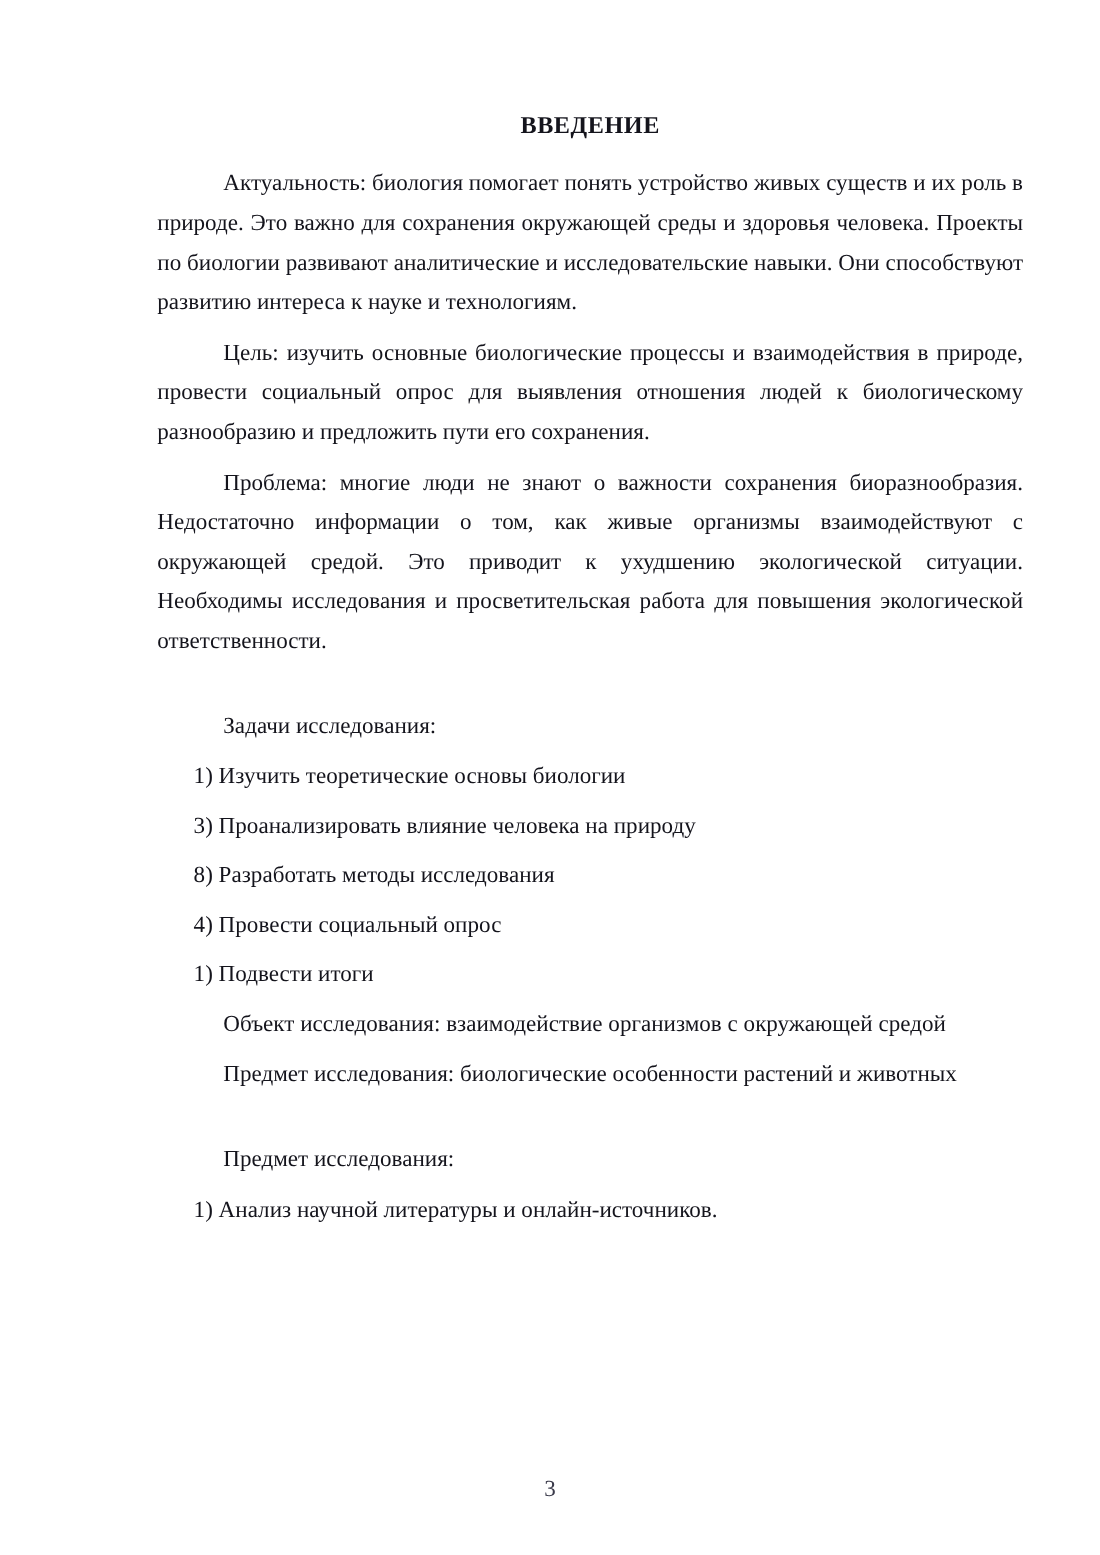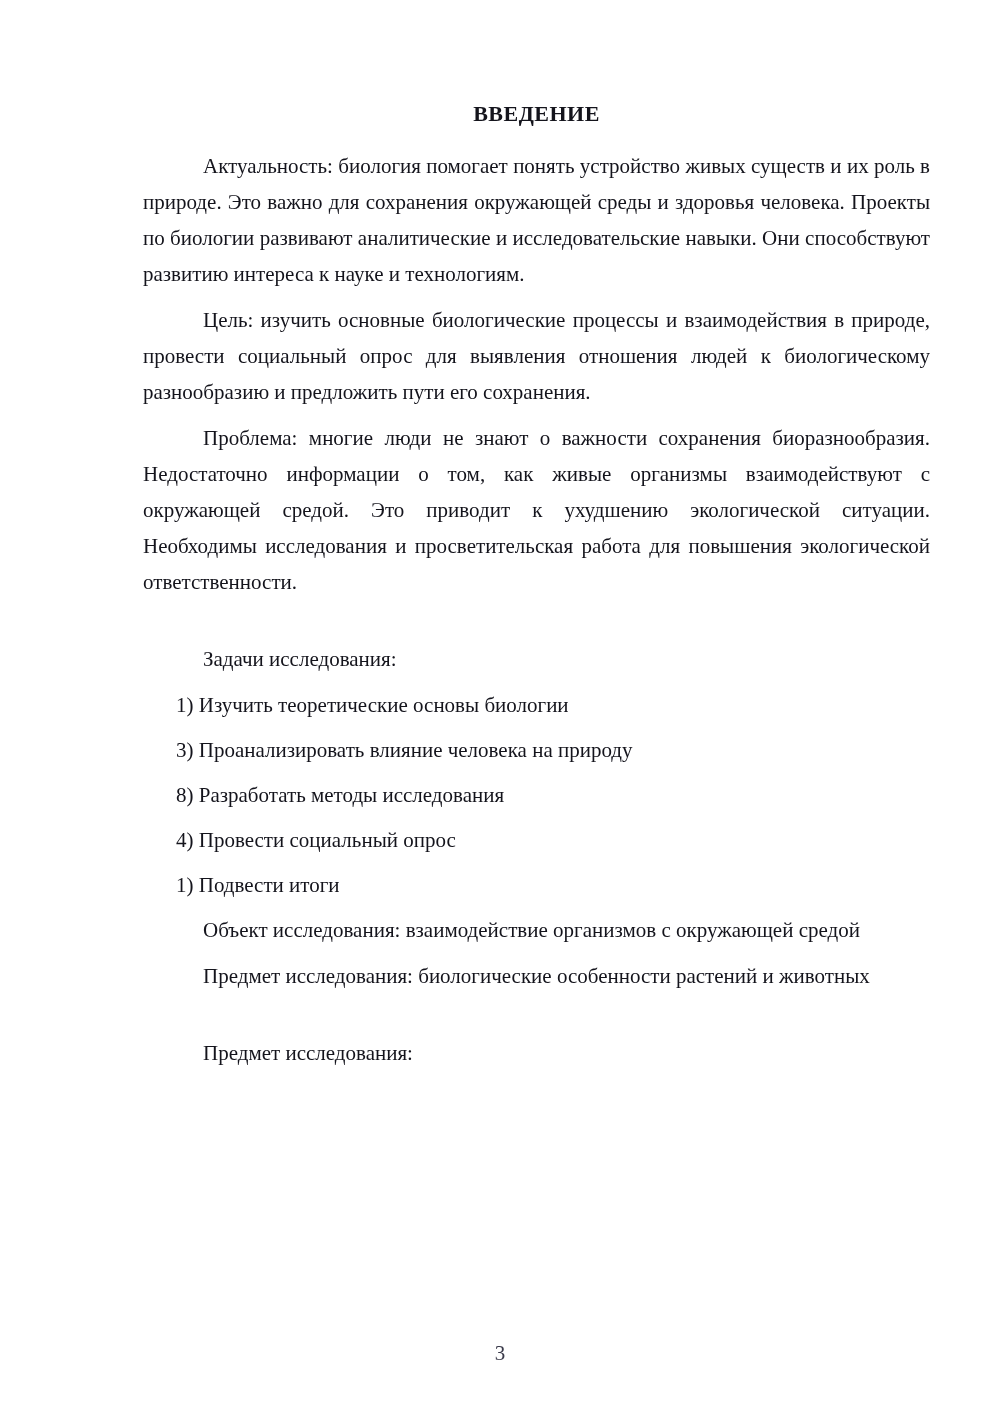--- a/index.html
+++ b/index.html
@@ -75,16 +75,17 @@
   <div class="list-item">4) Провести социальный опрос</div>
   <div class="list-item">1) Подвести итоги</div>
 
   <p class="para">Объект исследования: взаимодействие организмов с окружающей средой</p>
 
   <p class="para">Предмет исследования: биологические особенности растений и животных</p>
 
 
   <p class="para no-justify">Предмет исследования:</p>
 
+  <div class="list-item">1) Анализ научной литературы и онлайн-источников.</div>
 
   <div class="page-footer">3</div>
 
 </div>
 
 </body></html>

